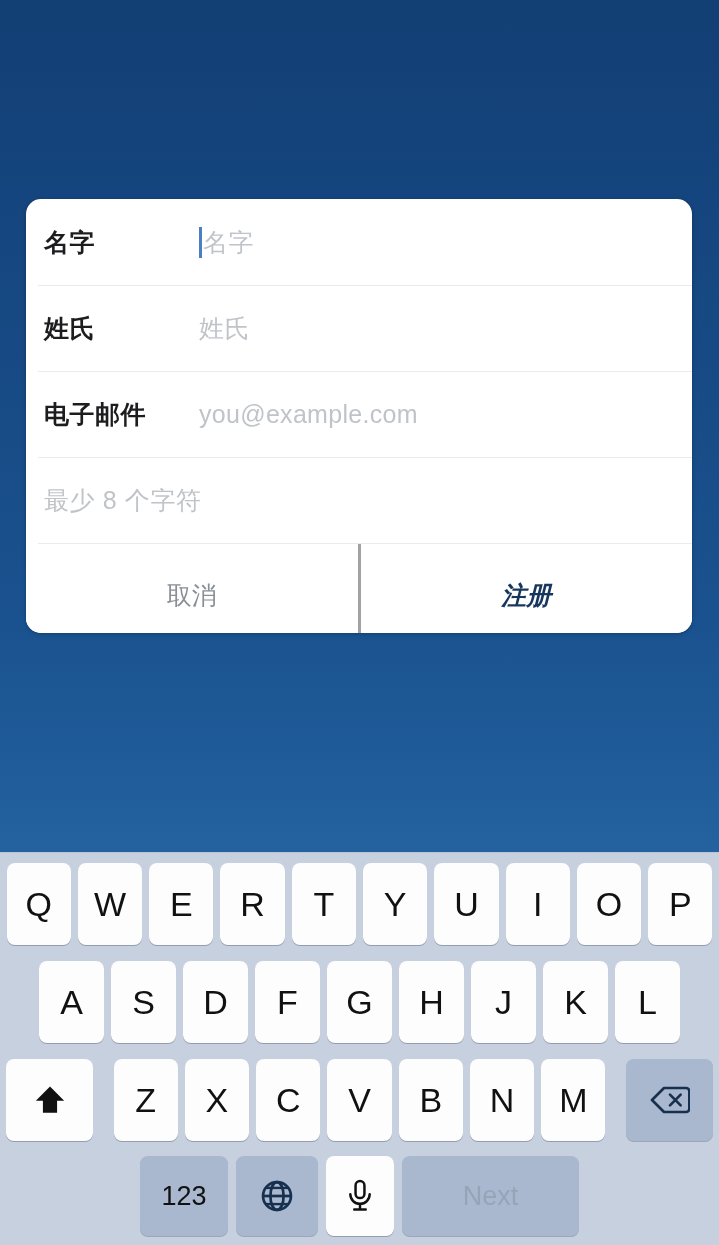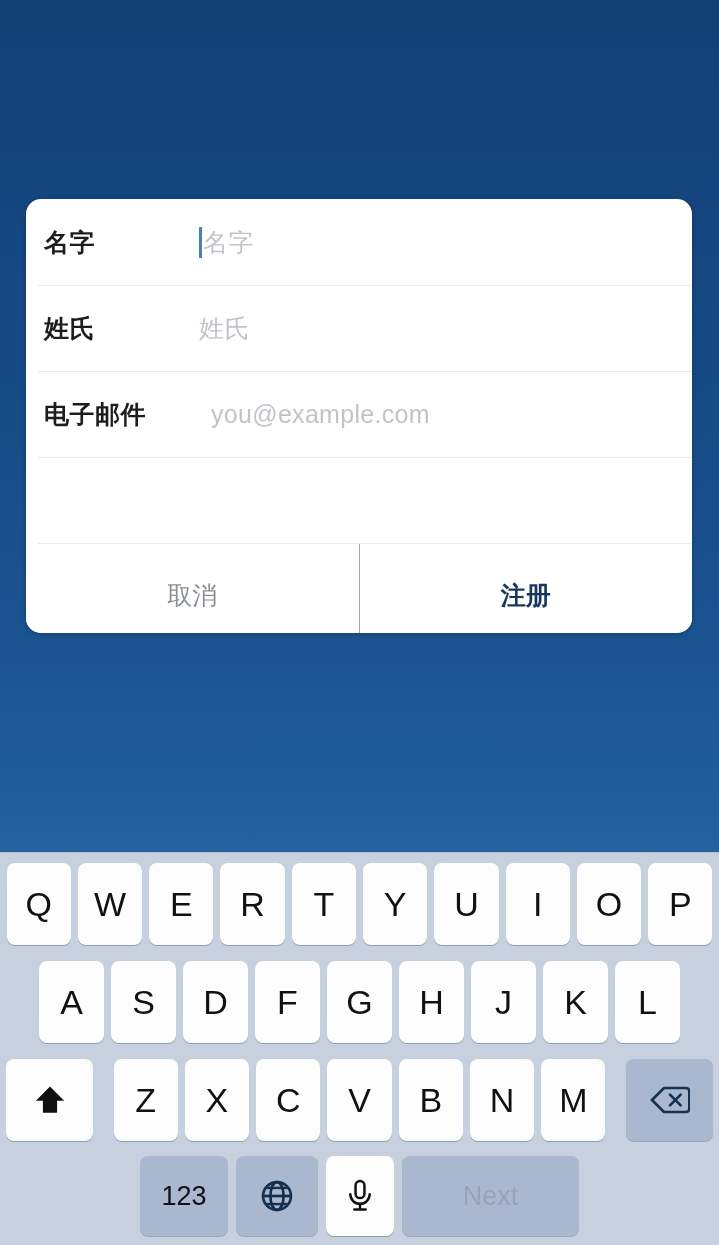--- a/index.html
+++ b/index.html
@@ -81,21 +81,20 @@
   }
 
   .placeholder {
     font-size: 25px;
     color: #c0c4c9;
     letter-spacing: 0.6px;
     white-space: nowrap;
   }
   .placeholder.wide {
     letter-spacing: 0.3px;
-    margin-left: 12px;
   }
 
   
   .dialog-actions {
     position: relative;
     display: flex;
     height: 105px;
   }
   .dialog-btn {
     flex: 1 1 50%;
@@ -106,21 +105,22 @@
     background: #ffffff;
     cursor: pointer;
     user-select: none;
   }
   .dialog-btn.cancel {
     color: #8a8f95;
   }
   .dialog-btn.submit {
     color: #17365d;
     font-weight: bold;
-    border-left: 1px solid #a3a3a3;
+    border-left: 3px solid #a3a3a3;
+    font-style: italic;
   }
 
   
   #keyboard {
     position: absolute;
     left: 0;
     bottom: 0;
     width: 719px;
     height: 393px;
     background: #c6d0de;
@@ -216,20 +216,23 @@
     </div>
 
     <div class="field-row">
       <div class="field-label">电子邮件</div>
       <div class="field-input-wrap">
         <span class="placeholder wide">you@example.com</span>
       </div>
     </div>
 
     <div class="field-row">
+      <div class="field-input-wrap">
+        <span class="placeholder">最少 8 个字符</span>
+      </div>
     </div>
 
     <div class="dialog-actions">
       <div class="dialog-btn cancel">取消</div>
       <div class="dialog-btn submit">注册</div>
     </div>
 
   </div>
 
   <div id="keyboard">

